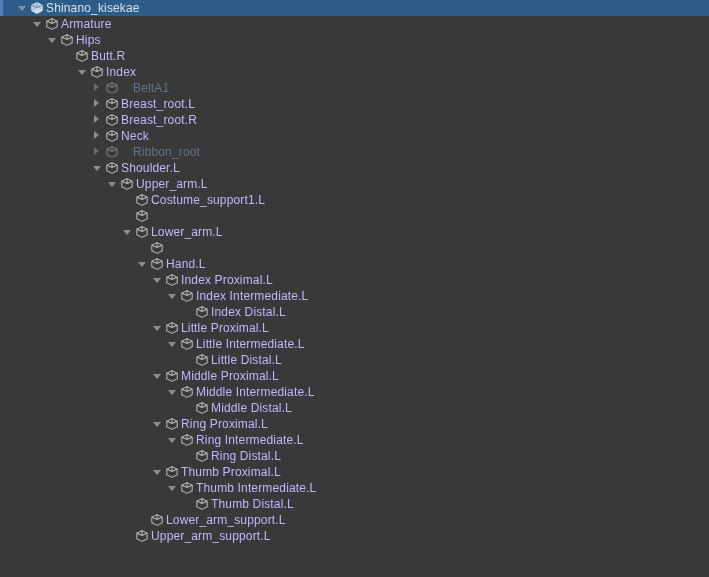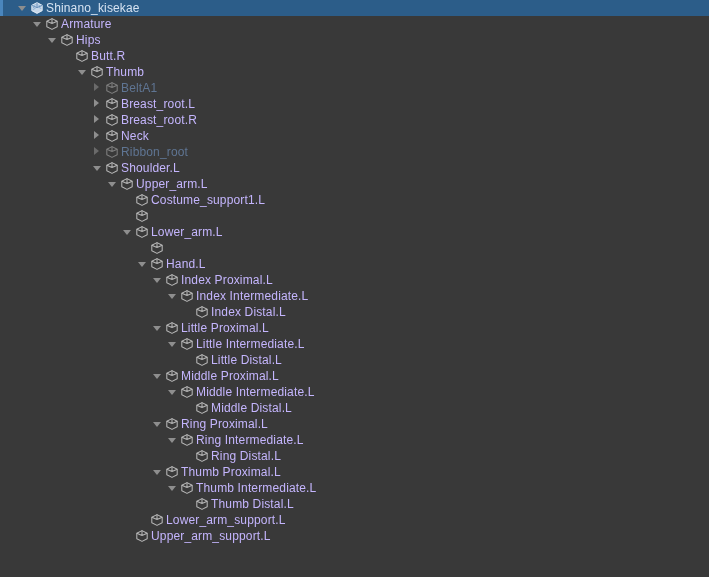--- a/index.html
+++ b/index.html
@@ -97,21 +97,21 @@
   .go-icon svg { display: block; }
 
   .row-label {
     flex: 0 0 auto;
     font-size: 12px;
     line-height: 16px;
     color: #c4b5fd;
     letter-spacing: 0.15px;
   }
 
-  .tree-row.inactive .row-label { color: #5f7593; }
+  .tree-row.inactive .row-label { color: #5f7593; margin-left: 12px; }
 
   .tree-row.selected .row-label { color: #d6e3f2; }
 </style>
 </head>
 <body>
 
 <div id="hierarchy-panel">
     <div class="tree-row selected">
       <div class="indent" style="width: 16px;"></div>
       <div class="twisty expanded"></div>
@@ -159,21 +159,21 @@
     </div>
     <div class="tree-row">
       <div class="indent" style="width: 76px;"></div>
       <div class="twisty expanded"></div>
       <div class="go-icon">
         <svg width="14" height="14" viewBox="0 0 14 14">
           <path d="M7,1.6 L12.2,4.3 L12.2,9.7 L7,12.4 L1.8,9.7 L1.8,4.3 Z" fill="none" stroke="#b7b7b7" stroke-width="1.05" stroke-linejoin="round"></path>
           <path d="M7,1.6 L7,6.6 M7,6.6 L12.2,4.3 M7,6.6 L1.8,4.3" fill="none" stroke="#b7b7b7" stroke-width="1.05" stroke-linejoin="round"></path>
         </svg>
       </div>
-      <div class="row-label">Thumb</div>
+      <div class="row-label">Index</div>
     </div>
     <div class="tree-row inactive">
       <div class="indent" style="width: 91px;"></div>
       <div class="twisty collapsed dim"></div>
       <div class="go-icon" style="opacity: 0.55;">
         <svg width="14" height="14" viewBox="0 0 14 14">
           <path d="M7,1.6 L12.2,4.3 L12.2,9.7 L7,12.4 L1.8,9.7 L1.8,4.3 Z" fill="none" stroke="#b7b7b7" stroke-width="1.05" stroke-linejoin="round"></path>
           <path d="M7,1.6 L7,6.6 M7,6.6 L12.2,4.3 M7,6.6 L1.8,4.3" fill="none" stroke="#b7b7b7" stroke-width="1.05" stroke-linejoin="round"></path>
         </svg>
       </div>

